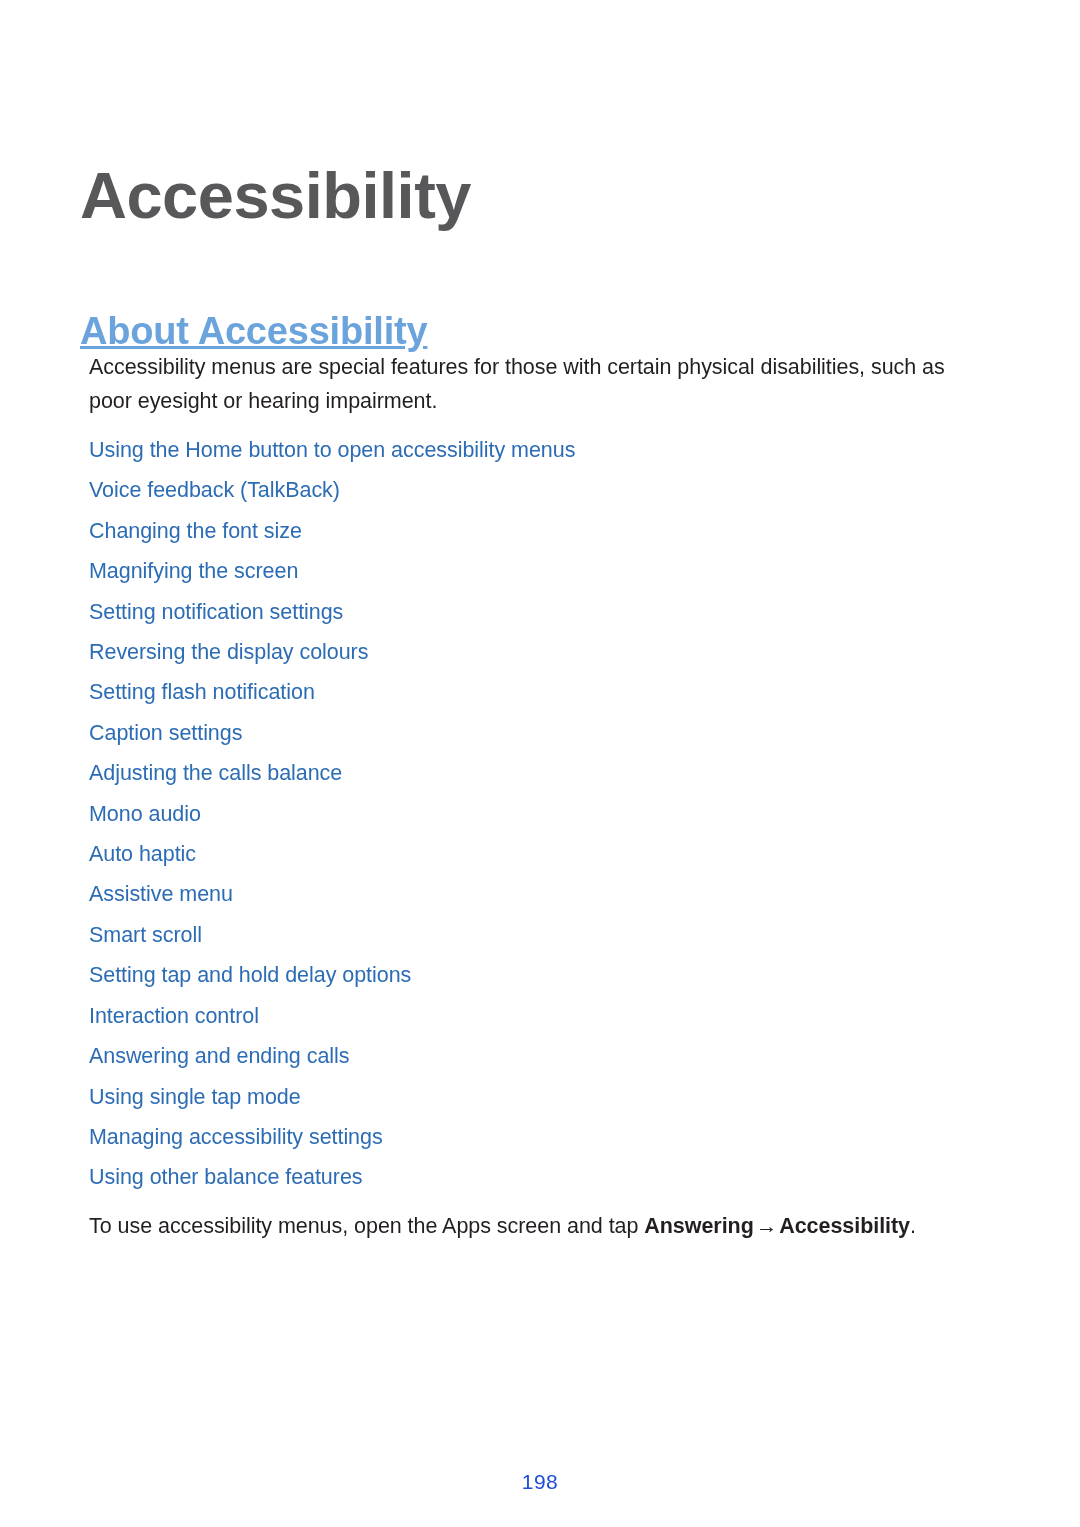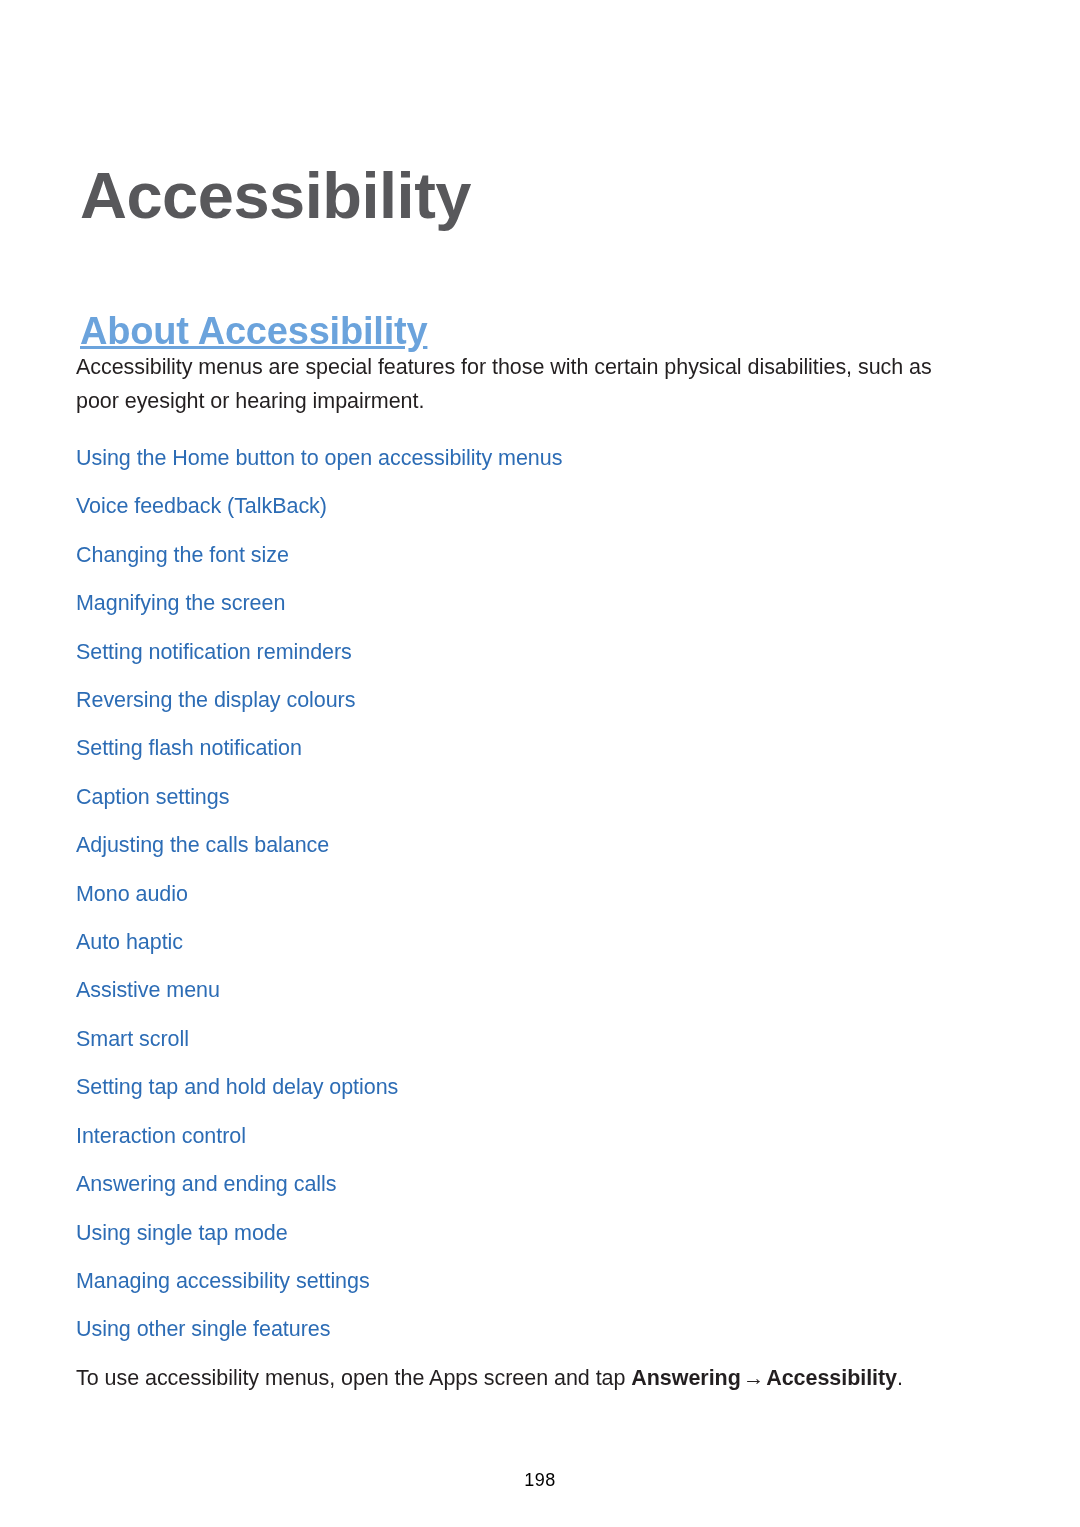--- a/index.html
+++ b/index.html
@@ -45,21 +45,21 @@
     font-weight: 700;
     letter-spacing: -0.2px;
     color: #6ba3dc;
     white-space: nowrap;
     text-decoration: underline;
   }
 
   
   .content {
     position: absolute;
-    left: 76px;
+    left: 89px;
     top: 350px;
     width: 884px;
   }
 
   .intro-paragraph {
     font-size: 21.5px;
     line-height: 34px;
     color: #231f20;
     margin: 0;
     letter-spacing: -0.05px;
@@ -76,21 +76,20 @@
     padding: 0;
   }
   .toc-link {
     display: inline-block;
     font-size: 21.5px;
     line-height: 40.4px;
     color: #2c6cb5;
     text-decoration: none;
     letter-spacing: -0.05px;
     cursor: pointer;
-    margin-top: 8px;
   }
 
   
   .closing-paragraph {
     font-size: 21.5px;
     line-height: 34px;
     color: #231f20;
     margin: 11px 0 0 0;
     letter-spacing: -0.05px;
   }
@@ -102,22 +101,22 @@
     padding: 0 2px;
   }
 
   
   .page-number {
     position: absolute;
     left: 0;
     right: 0;
     top: 1470px;
     text-align: center;
-    font-size: 18px;
-    color: #000000;
+    font-size: 21px;
+    color: #1d4ed8;
     letter-spacing: 0.5px;
   }
 </style>
 </head>
 <body>
 
 <div class="page">
 
   <h1 class="chapter-title">Accessibility</h1>
 
@@ -125,35 +124,35 @@
 
   <div class="content">
 
     <p class="intro-paragraph">Accessibility menus are special features for those with certain physical disabilities, such as poor eyesight or hearing impairment.</p>
 
     <ul class="link-list">
       <li><a class="toc-link" href="#">Using the Home button to open accessibility menus</a></li>
       <li><a class="toc-link" href="#">Voice feedback (TalkBack)</a></li>
       <li><a class="toc-link" href="#">Changing the font size</a></li>
       <li><a class="toc-link" href="#">Magnifying the screen</a></li>
-      <li><a class="toc-link" href="#">Setting notification reminders</a></li>
+      <li><a class="toc-link" href="#">Setting notification settings</a></li>
       <li><a class="toc-link" href="#">Reversing the display colours</a></li>
       <li><a class="toc-link" href="#">Setting flash notification</a></li>
       <li><a class="toc-link" href="#">Caption settings</a></li>
       <li><a class="toc-link" href="#">Adjusting the calls balance</a></li>
       <li><a class="toc-link" href="#">Mono audio</a></li>
       <li><a class="toc-link" href="#">Auto haptic</a></li>
       <li><a class="toc-link" href="#">Assistive menu</a></li>
       <li><a class="toc-link" href="#">Smart scroll</a></li>
       <li><a class="toc-link" href="#">Setting tap and hold delay options</a></li>
       <li><a class="toc-link" href="#">Interaction control</a></li>
       <li><a class="toc-link" href="#">Answering and ending calls</a></li>
       <li><a class="toc-link" href="#">Using single tap mode</a></li>
       <li><a class="toc-link" href="#">Managing accessibility settings</a></li>
-      <li><a class="toc-link" href="#">Using other single features</a></li>
+      <li><a class="toc-link" href="#">Using other balance features</a></li>
     </ul>
 
     <p class="closing-paragraph"><span>To use accessibility menus, open the Apps screen and tap </span><span class="bold">Answering</span><span class="arrow">→</span><span class="bold">Accessibility</span><span>.</span></p>
 
   </div>
 
   <div class="page-number">198</div>
 
 </div>
 

